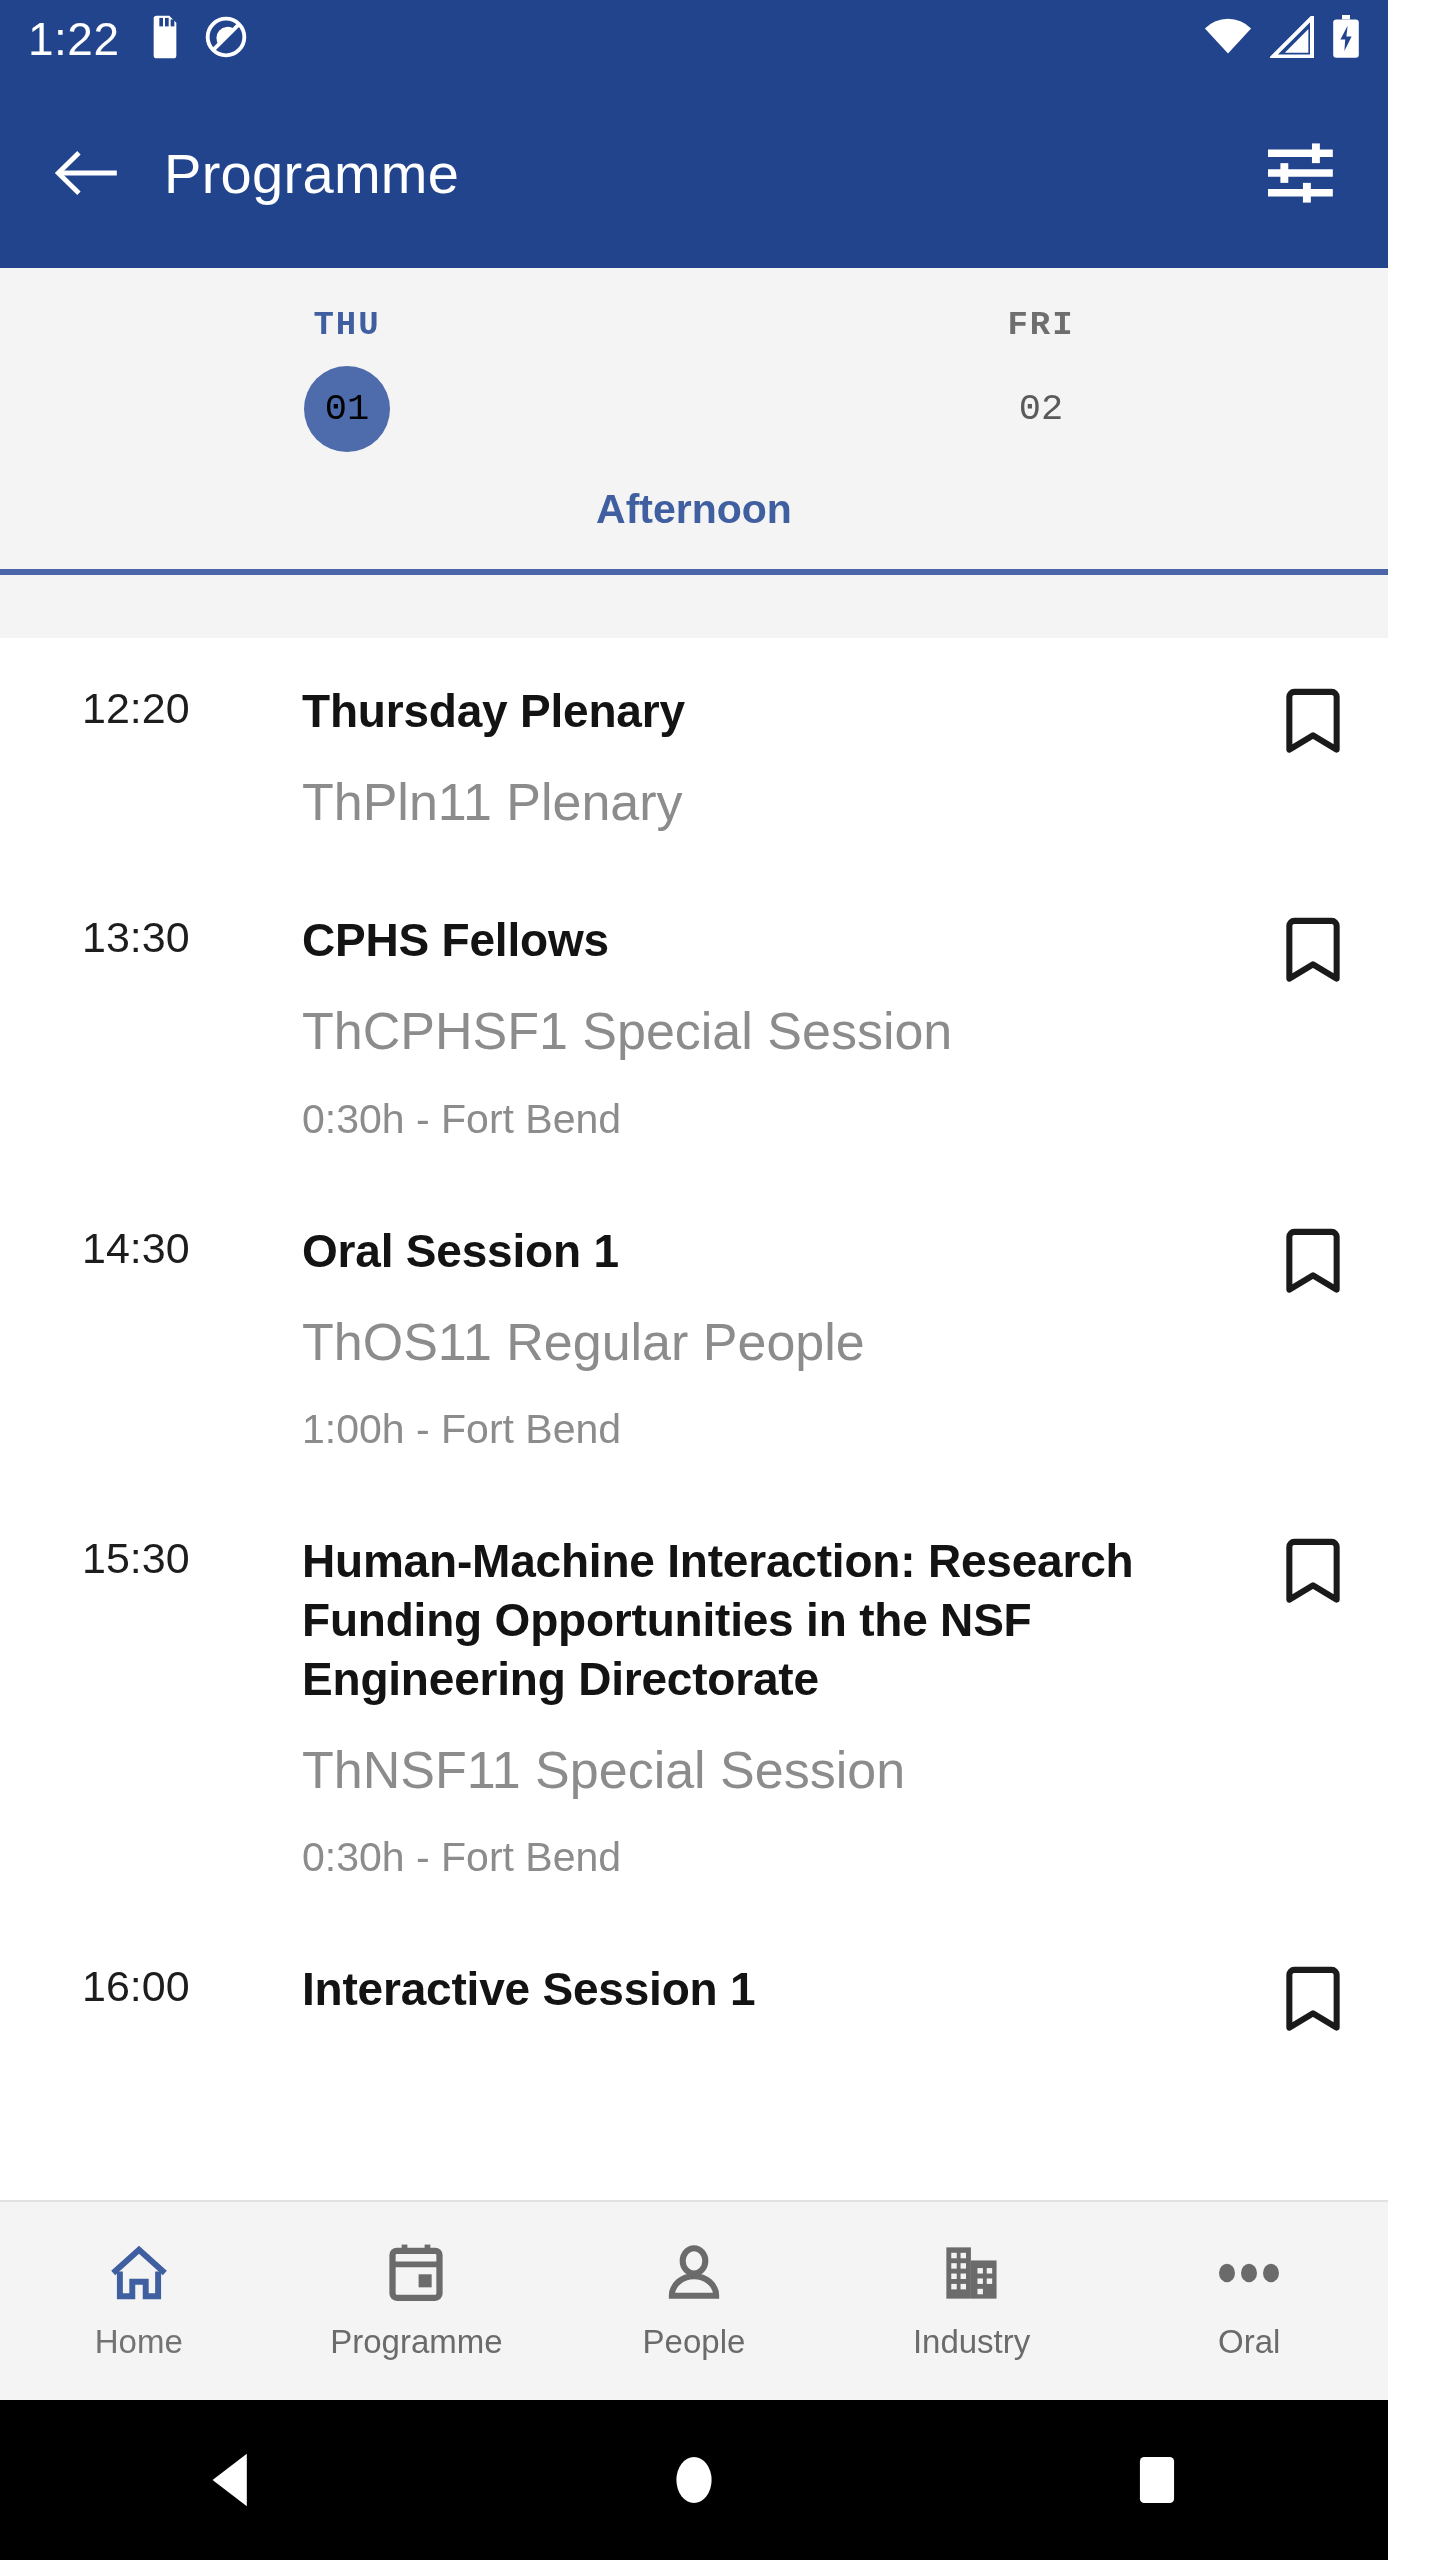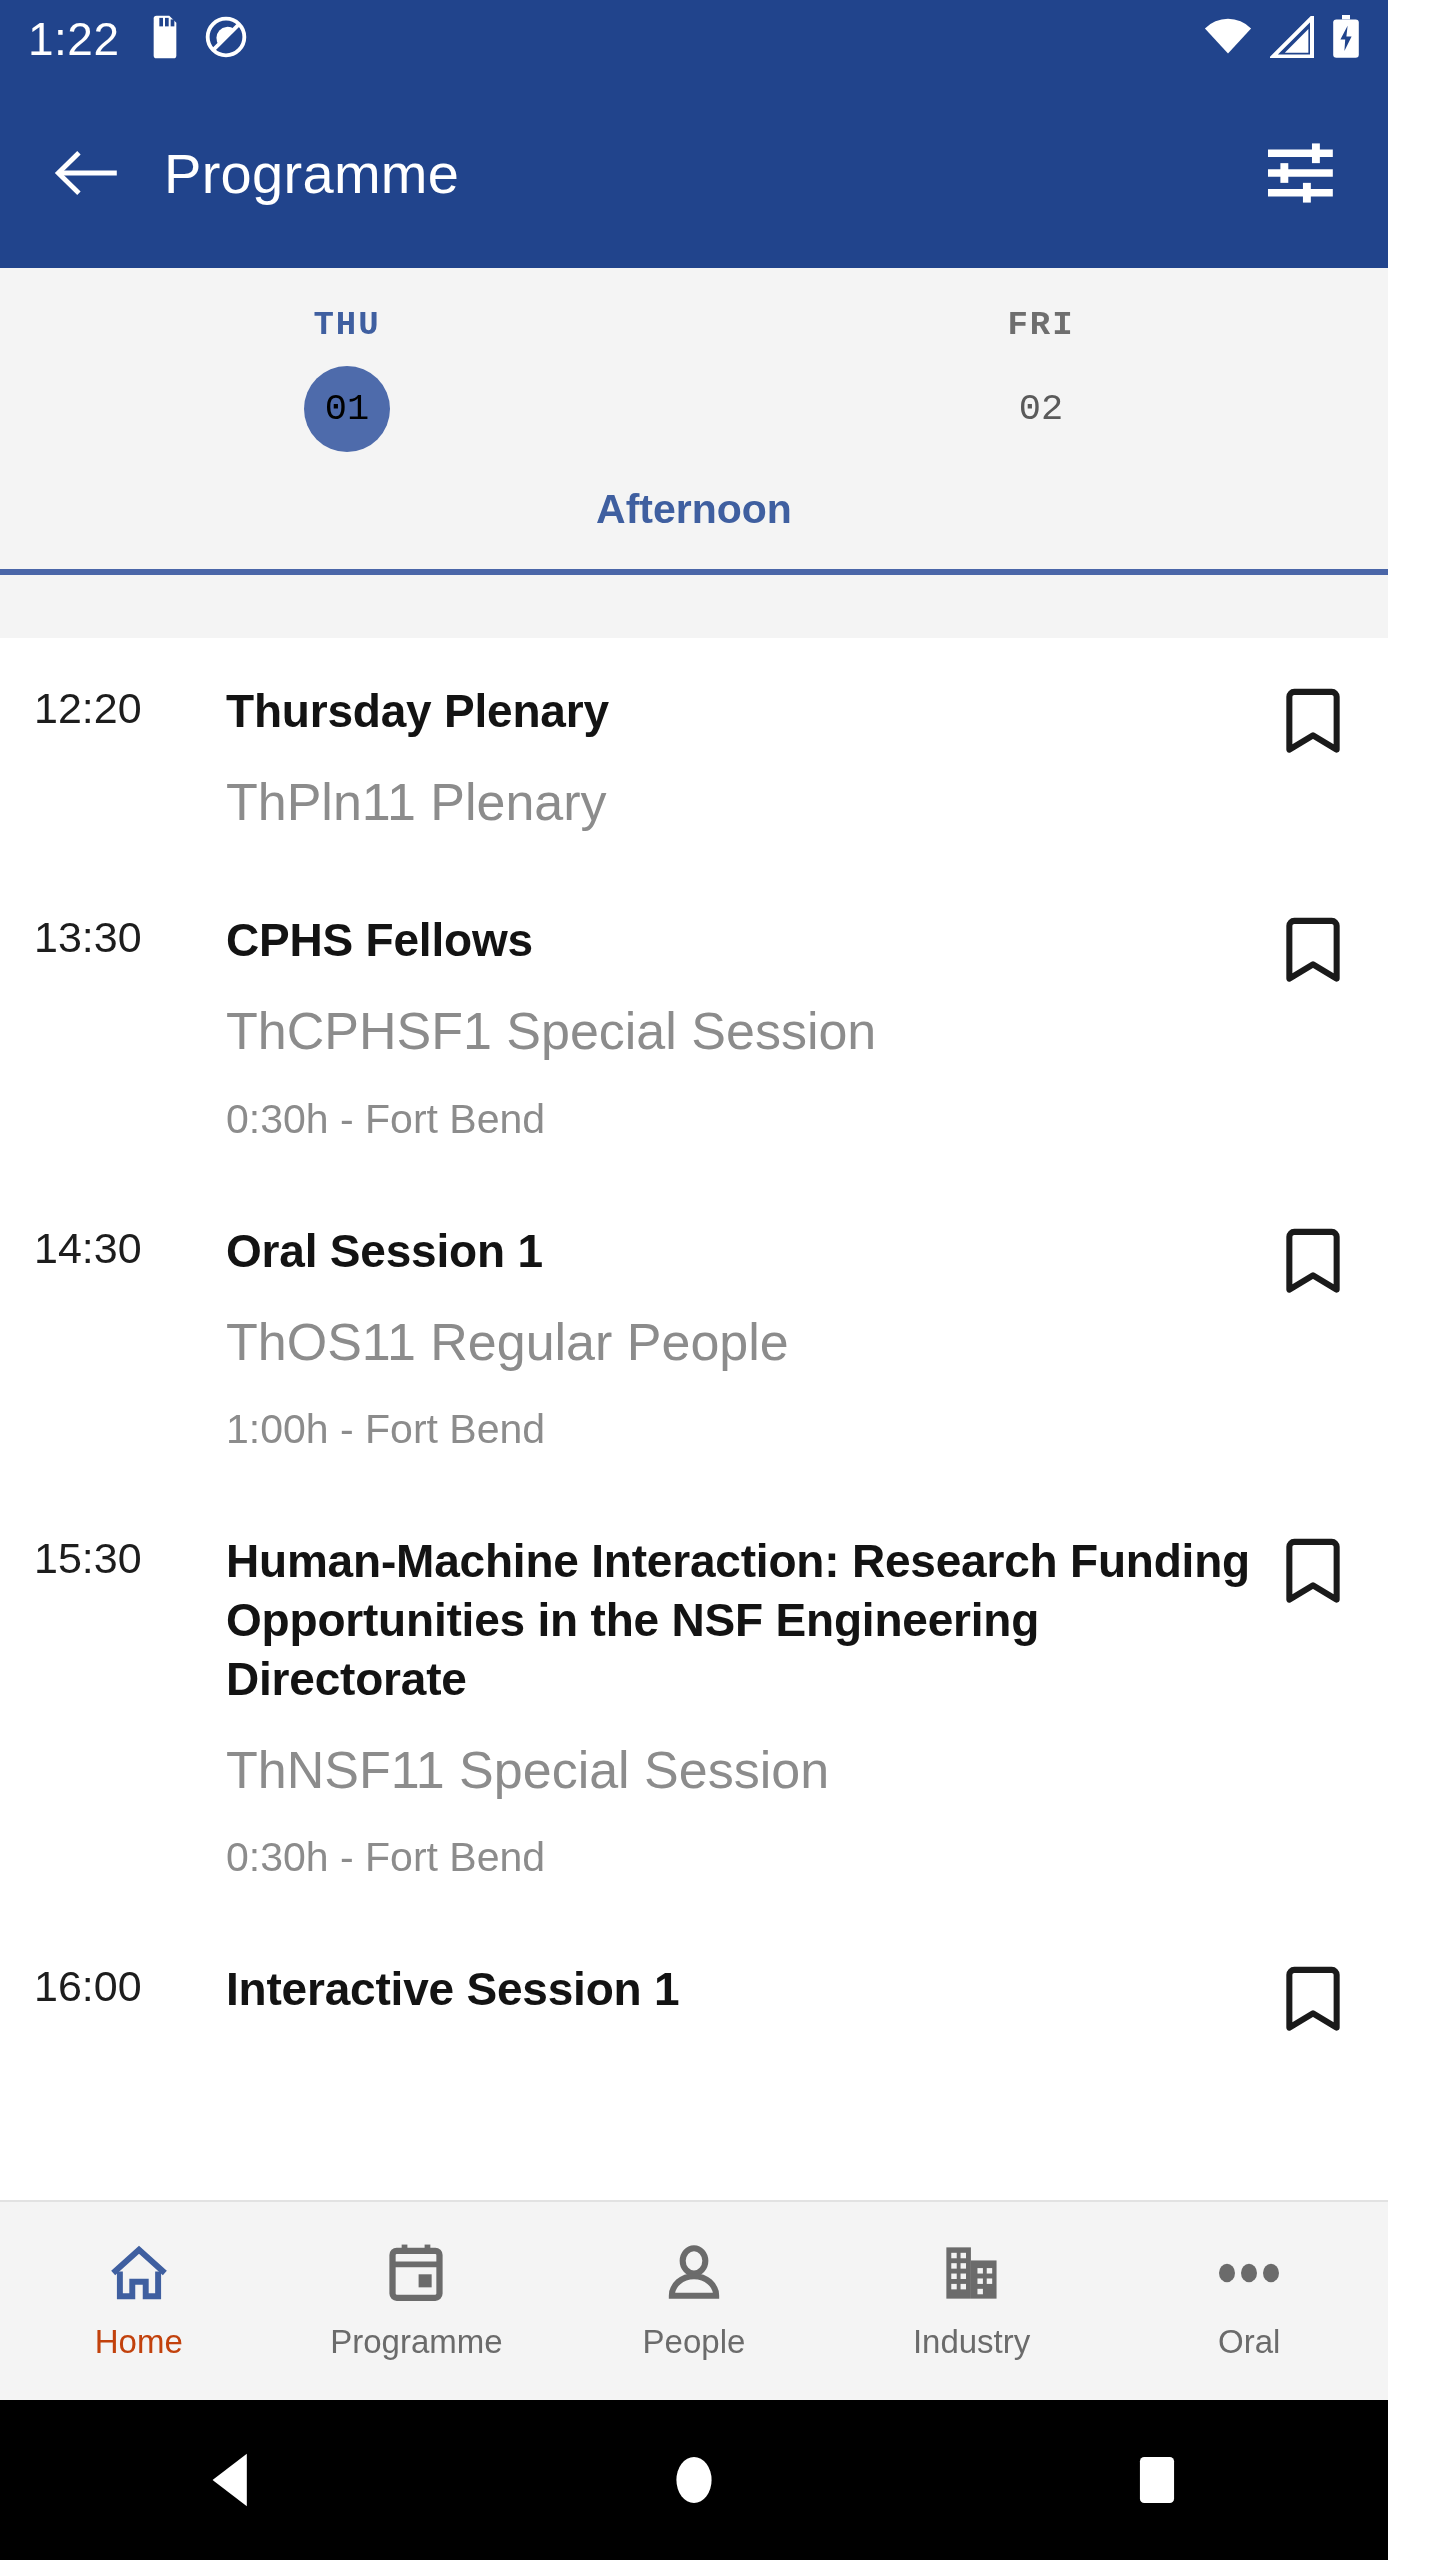--- a/index.html
+++ b/index.html
@@ -48,21 +48,22 @@
   .day-tab.active .day-num { background:#4e6bab; color:#000000; }
 
   .period-row { margin-top:34px; text-align:center; }
   .period-label { font-size:41px; font-weight:700; color:#3f5fa0; }
   .period-underline { margin-top:36px; height:6px; background:#4a66a8; width:100%; }
 
   
   .list { flex:1 1 auto; background:#ffffff; overflow:hidden; position:relative; }
   .session {
     display:flex; align-items:flex-start;
-    padding:44px 40px 34px 34px;
+    padding:44px 40px 34px 82px;
+    gap:28px;
   }
   .session-time {
     flex:0 0 148px; font-size:43px; color:#1d1d1d;
     line-height:1.05; padding-top:4px;
   }
   .session-body { flex:1 1 auto; padding-left:44px; padding-right:28px; }
   .session-title {
     font-size:46px; font-weight:700; color:#131313;
     line-height:1.28; letter-spacing:-.2px;
   }
@@ -77,21 +78,21 @@
   .bottomnav {
     flex:0 0 200px; background:#f4f4f4;
     border-top:2px solid #e2e2e2;
     display:flex; align-items:center;
   }
   .nav-item {
     flex:1; display:flex; flex-direction:column;
     align-items:center; justify-content:center; gap:18px; cursor:pointer;
   }
   .nav-label { font-size:33px; color:#6b6b6b; }
-  .nav-item.active .nav-label { color:#c2410c;text-align:center; }
+  .nav-item.active .nav-label { color:#737373;text-align:center; }
   .nav-icon { height:64px; display:flex; align-items:center; justify-content:center; }
 
   
   .sysnav {
     flex:0 0 160px; background:#000000;
     display:flex; align-items:center;
   }
   .sys-btn { flex:1; display:flex; align-items:center; justify-content:center; cursor:pointer; }
 </style>
 </head>

